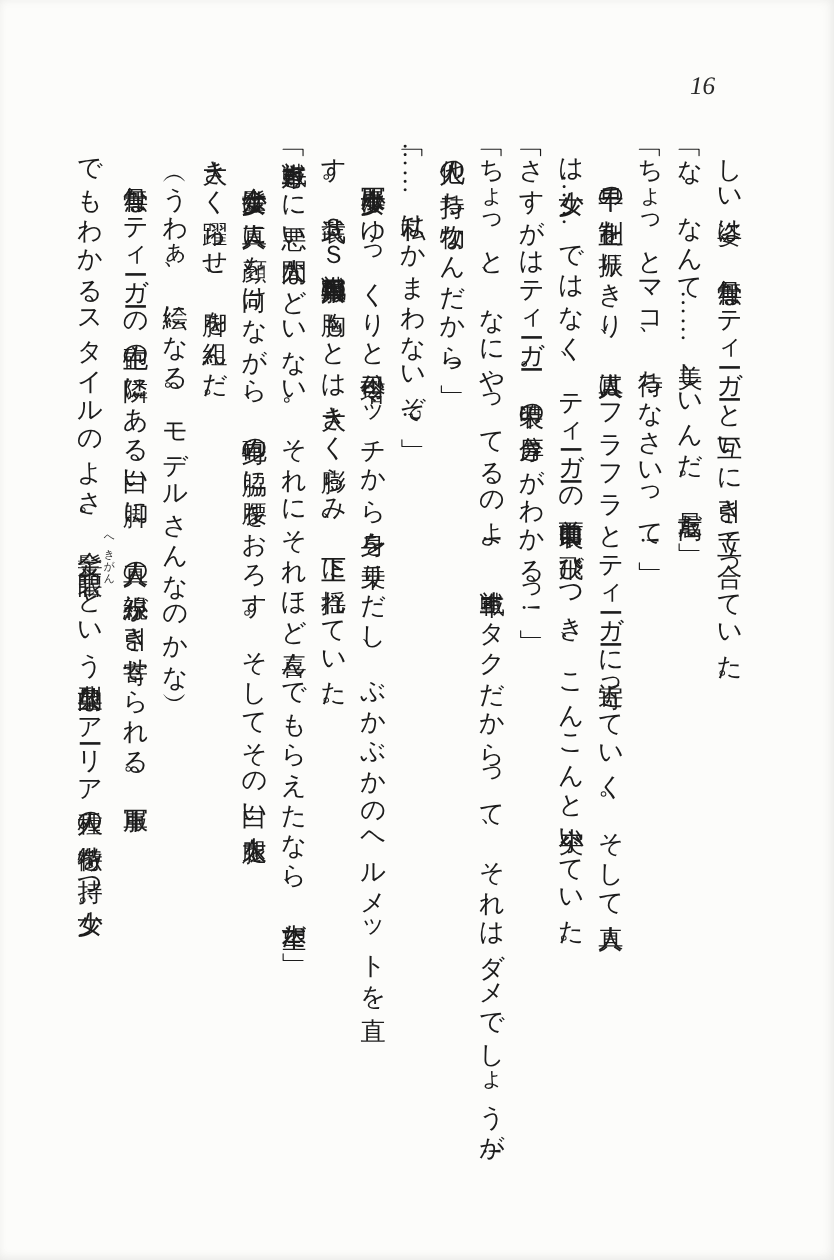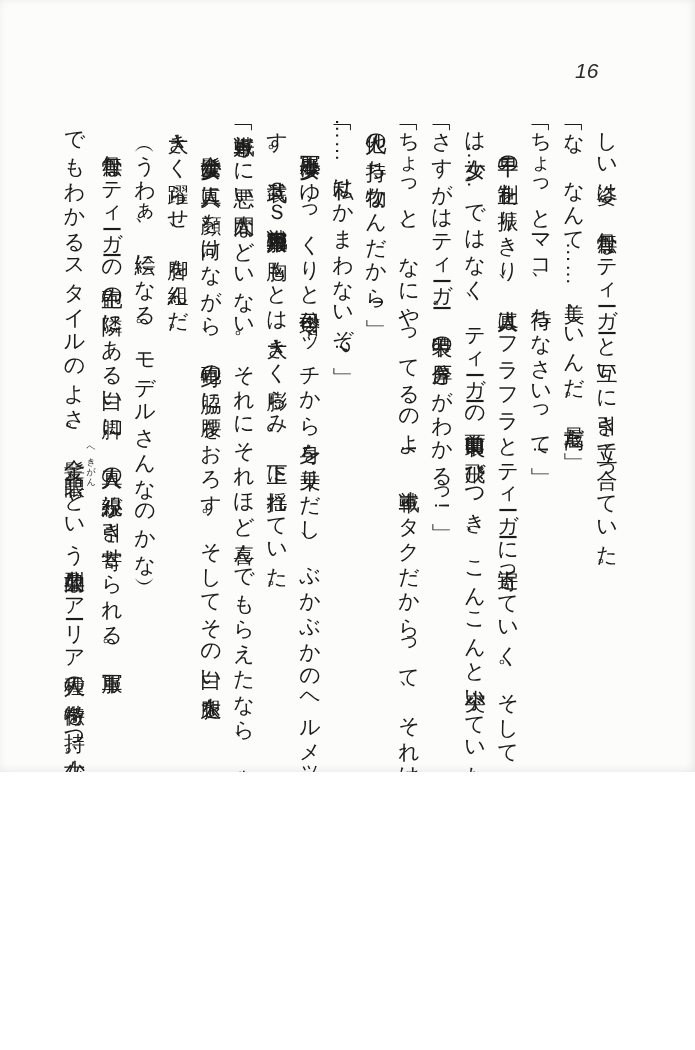--- a/index.html
+++ b/index.html
@@ -3,25 +3,25 @@
 <meta charset="utf-8">
 <style>
   html, body {
     margin: 0;
     padding: 0;
     background: #ffffff;
   }
   .page {
     position: relative;
     width: 695px;
-    height: 772px;
+    height: 1050px;
     background: #fcfcfa;
     overflow: hidden;
     box-shadow: inset -3px 0 9px rgba(0,0,0,0.05), inset 0 -3px 8px rgba(0,0,0,0.04);
-    font-family: Liberation Sans, sans-serif;
+    font-family: Liberation Serif, serif;
   }
   .folio {
     position: absolute;
     top: 59px;
     left: 575px;
     font-size: 21px;
     font-style: italic;
     color: #2a2a2a;
   }
   .text-block {

